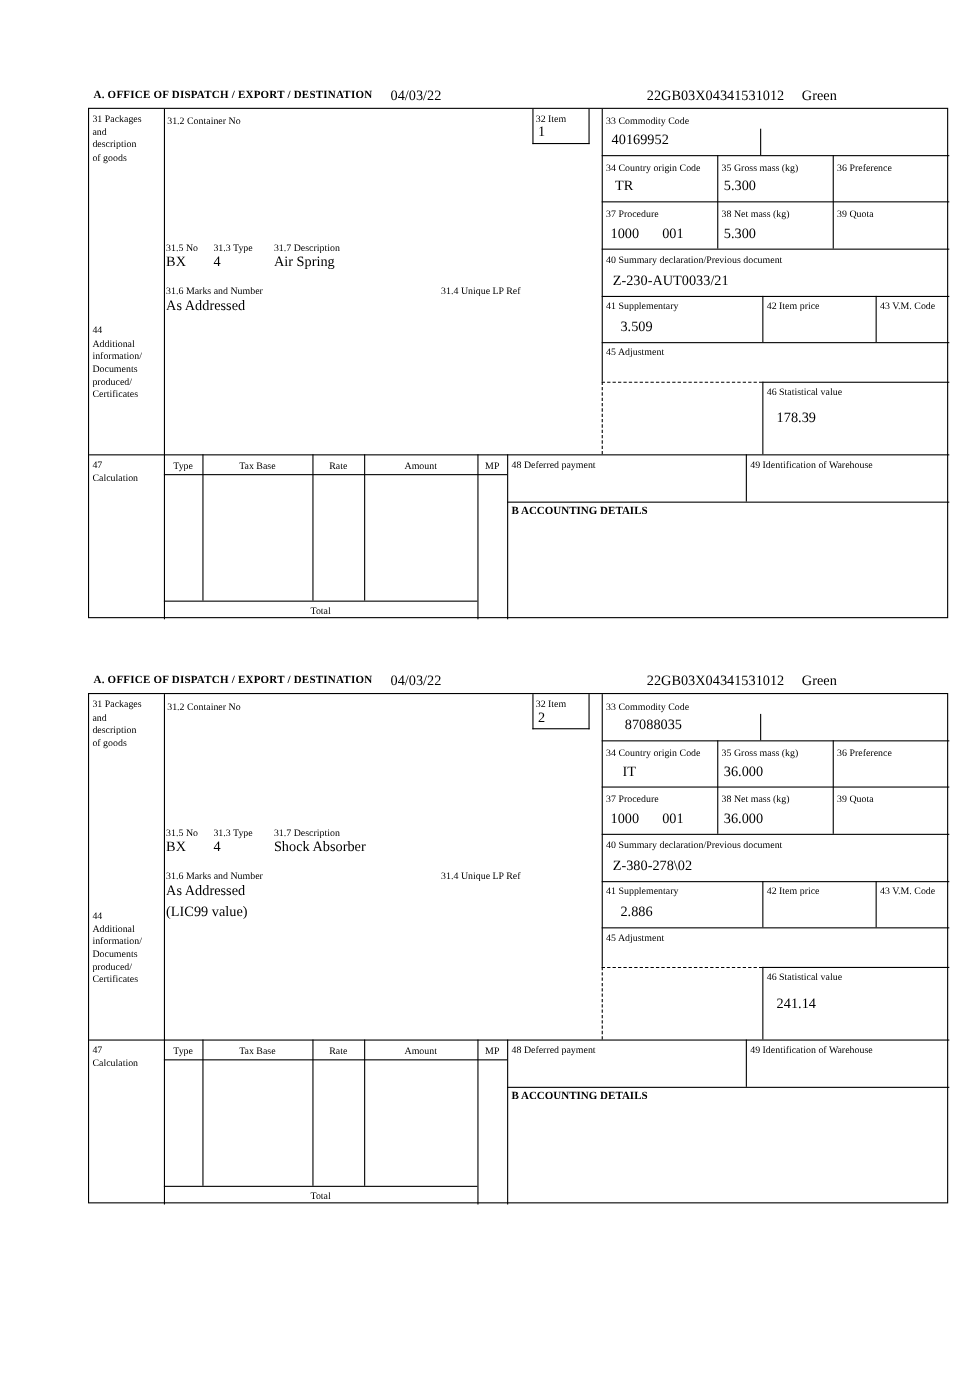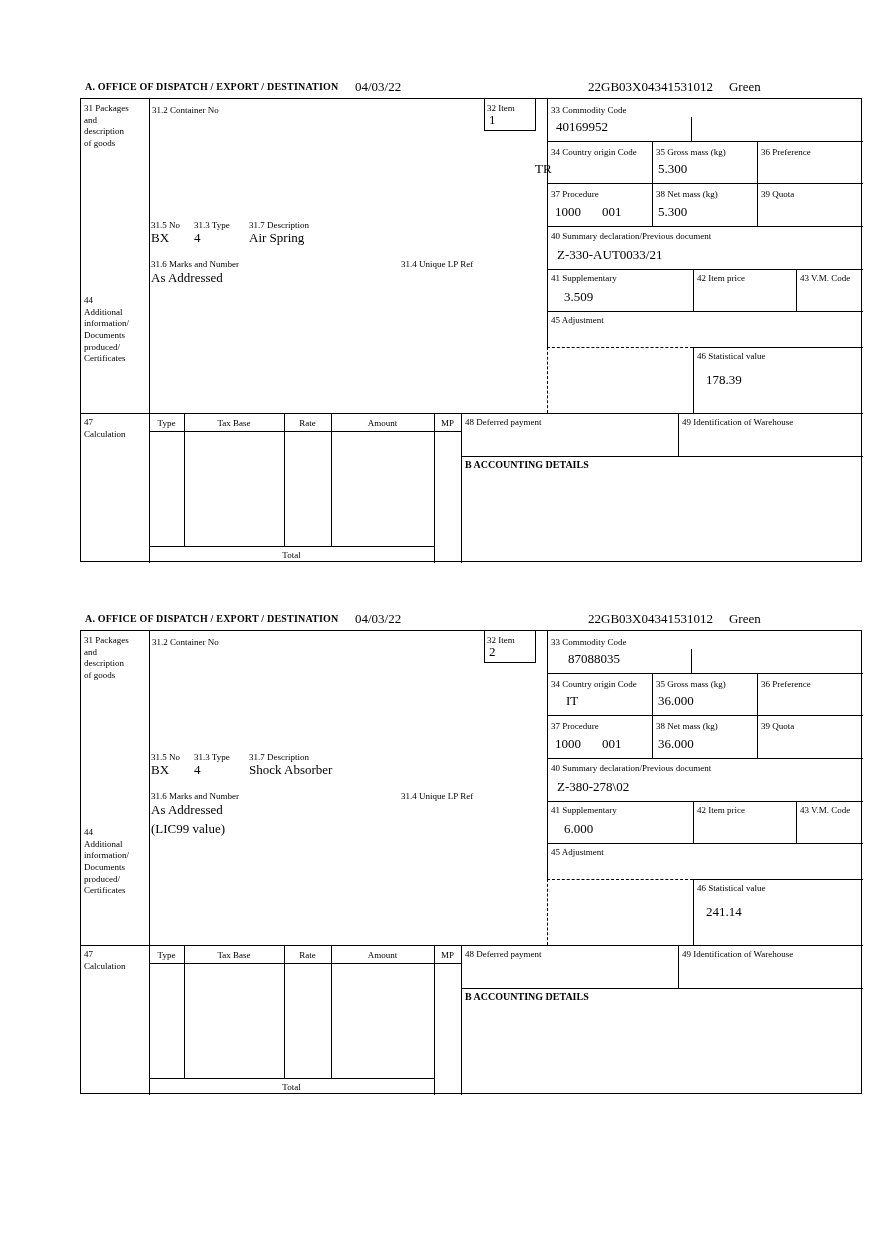--- a/index.html
+++ b/index.html
@@ -102,26 +102,26 @@
       <div class="lbl ctr" style="left:203px; top:319px; width:47px;">Rate</div>
       <div class="lbl ctr" style="left:250px; top:319px; width:103px;">Amount</div>
       <div class="lbl ctr" style="left:353px; top:319px; width:27px;">MP</div>
       <div class="lbl ctr" style="left:68px; top:451px; width:285px;">Total</div>
       <div class="lbl" style="left:384px; top:318px;">48 Deferred payment</div>
       <div class="lbl" style="left:601px; top:318px;">49 Identification of Warehouse</div>
       <div class="hdrB" style="left:384px; top:360px;">B ACCOUNTING DETAILS</div>
 
       <div class="val" style="left:408px; top:14px;">1</div>
       <div class="val" style="left:475px; top:21px;">40169952</div>
-      <div class="val" style="left:454px; top:63px;">TR</div>
+      <div class="val" style="left:478px; top:63px;">TR</div>
       <div class="val" style="left:577px; top:63px;">5.300</div>
       <div class="val" style="left:474px; top:106px;">1000</div>
       <div class="val" style="left:521px; top:106px;">001</div>
       <div class="val" style="left:577px; top:106px;">5.300</div>
-      <div class="val" style="left:476px; top:149px;">Z-330-AUT0033/21</div>
+      <div class="val" style="left:476px; top:149px;">Z-230-AUT0033/21</div>
       <div class="val" style="left:483px; top:191px;">3.509</div>
       <div class="val" style="left:625px; top:274px;">178.39</div>
       <div class="val" style="left:70px; top:132px;">BX</div>
       <div class="val" style="left:113px; top:132px;">4</div>
       <div class="val" style="left:168px; top:132px;">Air Spring</div>
       <div class="val" style="left:70px; top:172px;">As Addressed</div>
       <div class="val" style="left:70px; top:191px;"></div>
     </div>
   </div>
 
@@ -204,21 +204,21 @@
       <div class="hdrB" style="left:384px; top:360px;">B ACCOUNTING DETAILS</div>
 
       <div class="val" style="left:408px; top:14px;">2</div>
       <div class="val" style="left:487px; top:21px;">87088035</div>
       <div class="val" style="left:472px; top:63px;margin-left:13px;">IT</div>
       <div class="val" style="left:577px; top:63px;">36.000</div>
       <div class="val" style="left:474px; top:106px;">1000</div>
       <div class="val" style="left:521px; top:106px;">001</div>
       <div class="val" style="left:577px; top:106px;">36.000</div>
       <div class="val" style="left:476px; top:149px;">Z-380-278\02</div>
-      <div class="val" style="left:483px; top:191px;">6.000</div>
+      <div class="val" style="left:483px; top:191px;">2.886</div>
       <div class="val" style="left:625px; top:274px;">241.14</div>
       <div class="val" style="left:70px; top:132px;">BX</div>
       <div class="val" style="left:113px; top:132px;">4</div>
       <div class="val" style="left:168px; top:132px;">Shock Absorber</div>
       <div class="val" style="left:70px; top:172px;">As Addressed</div>
       <div class="val" style="left:70px; top:191px;">(LIC99 value)</div>
     </div>
   </div>
 
 </div>

